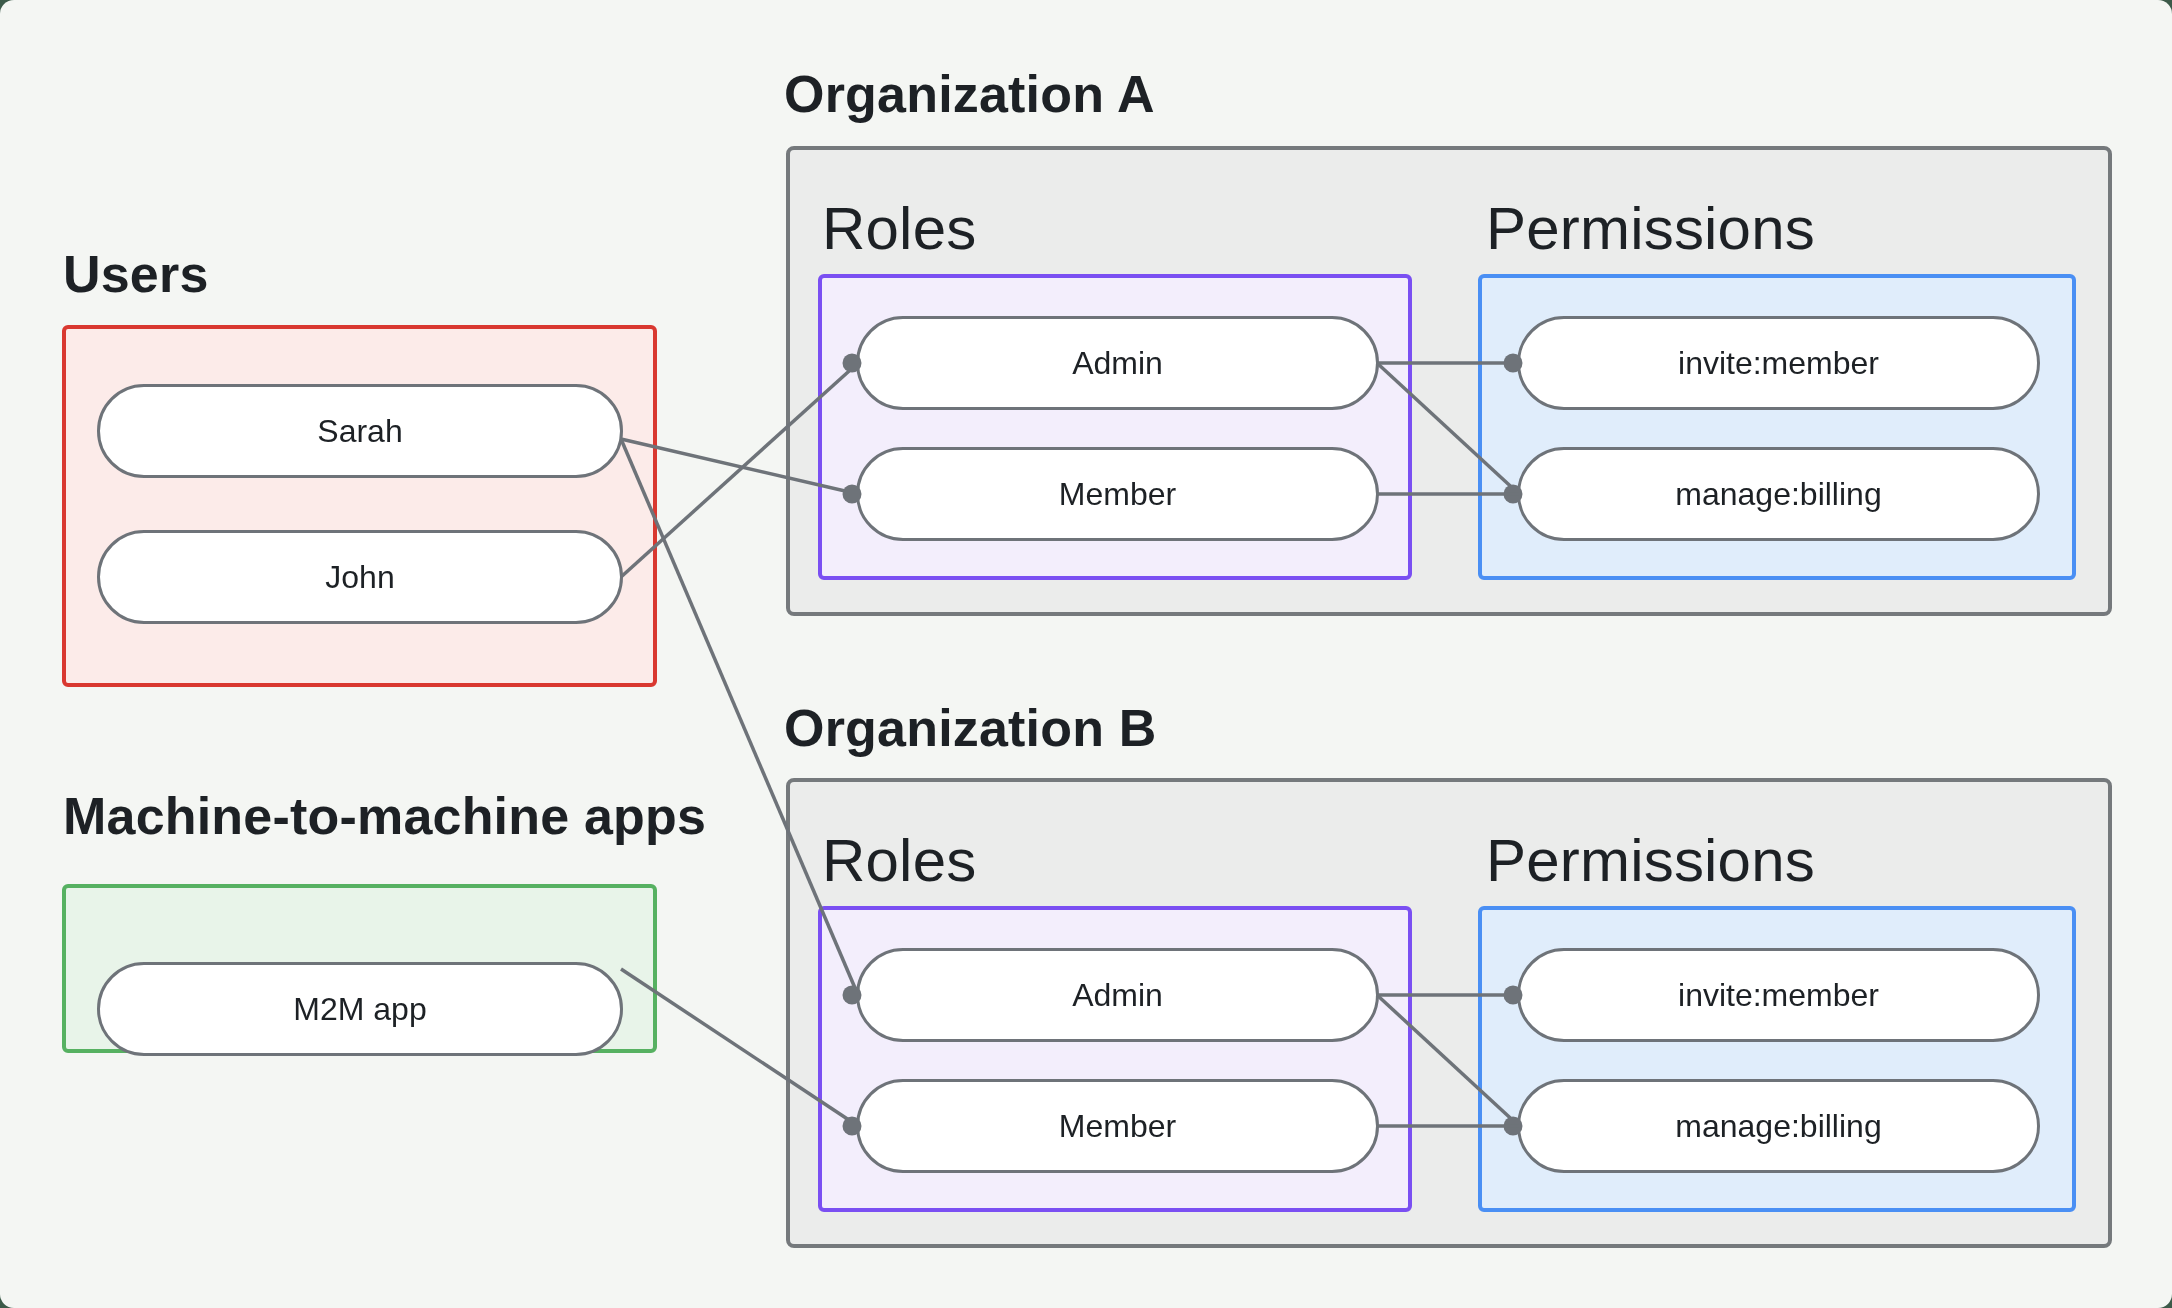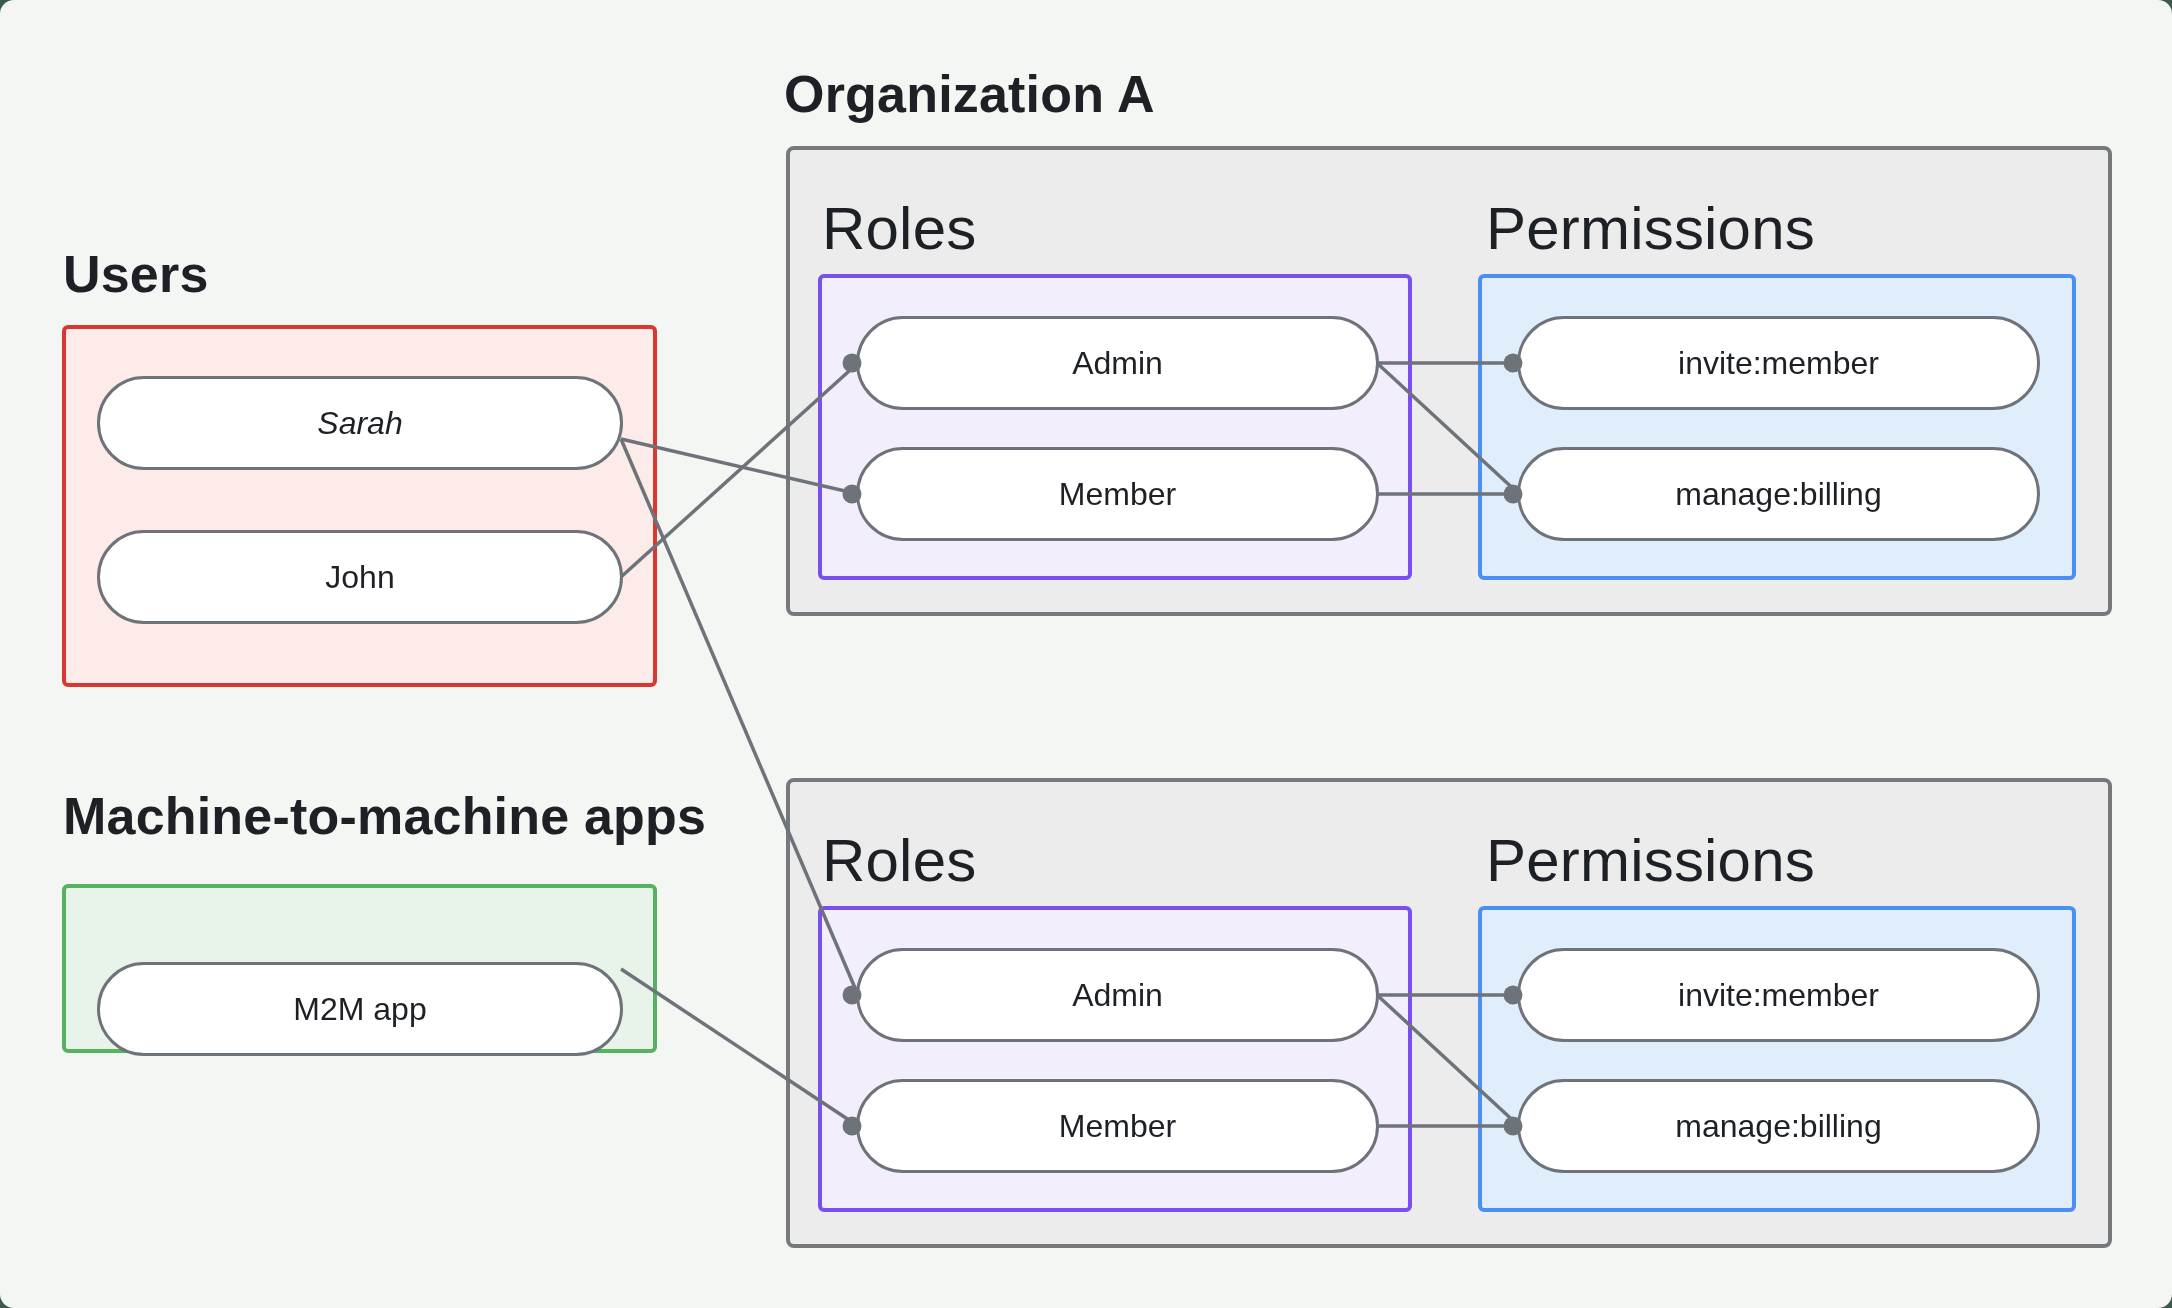--- a/index.html
+++ b/index.html
@@ -82,38 +82,39 @@
     z-index: 10;
   }
 </style>
 </head>
 <body>
 
 <div id="canvas">
 
   <div class="section-title" style="left:63px; top:244px;">Users</div>
   <div class="group-box users-box" style="left:62px; top:325px; width:595px; height:362px;"></div>
-  <div class="pill" style="left:97px; top:376px; width:526px;font-style:italic;">Sarah</div>
+  <div class="pill" style="left:97px; top:384px; width:526px;">Sarah</div>
   <div class="pill" style="left:97px; top:530px; width:526px;">John</div>
 
   <div class="section-title" style="left:63px; top:786px;">Machine-to-machine apps</div>
   <div class="group-box m2m-box" style="left:62px; top:884px; width:595px; height:169px;"></div>
   <div class="pill" style="left:97px; top:922px; width:526px;margin-top:40px;">M2M app</div>
 
   <div class="section-title" style="left:784px; top:64px;">Organization A</div>
   <div class="group-box org-box" style="left:786px; top:146px; width:1326px; height:470px;"></div>
   <div class="inner-title" style="left:822px; top:194px;">Roles</div>
   <div class="group-box roles-box" style="left:818px; top:274px; width:594px; height:306px;"></div>
   <div class="pill" style="left:856px; top:316px; width:523px;">Admin</div>
   <div class="pill" style="left:856px; top:447px; width:523px;">Member</div>
   <div class="inner-title" style="left:1486px; top:194px;">Permissions</div>
   <div class="group-box perms-box" style="left:1478px; top:274px; width:598px; height:306px;"></div>
   <div class="pill" style="left:1517px; top:316px; width:523px;">invite:member</div>
   <div class="pill" style="left:1517px; top:447px; width:523px;">manage:billing</div>
 
+  <div class="section-title" style="left:784px; top:698px;">Organization B</div>
   <div class="group-box org-box" style="left:786px; top:778px; width:1326px; height:470px;"></div>
   <div class="inner-title" style="left:822px; top:826px;">Roles</div>
   <div class="group-box roles-box" style="left:818px; top:906px; width:594px; height:306px;"></div>
   <div class="pill" style="left:856px; top:948px; width:523px;">Admin</div>
   <div class="pill" style="left:856px; top:1079px; width:523px;">Member</div>
   <div class="inner-title" style="left:1486px; top:826px;">Permissions</div>
   <div class="group-box perms-box" style="left:1478px; top:906px; width:598px; height:306px;"></div>
   <div class="pill" style="left:1517px; top:948px; width:523px;">invite:member</div>
   <div class="pill" style="left:1517px; top:1079px; width:523px;">manage:billing</div>
 

